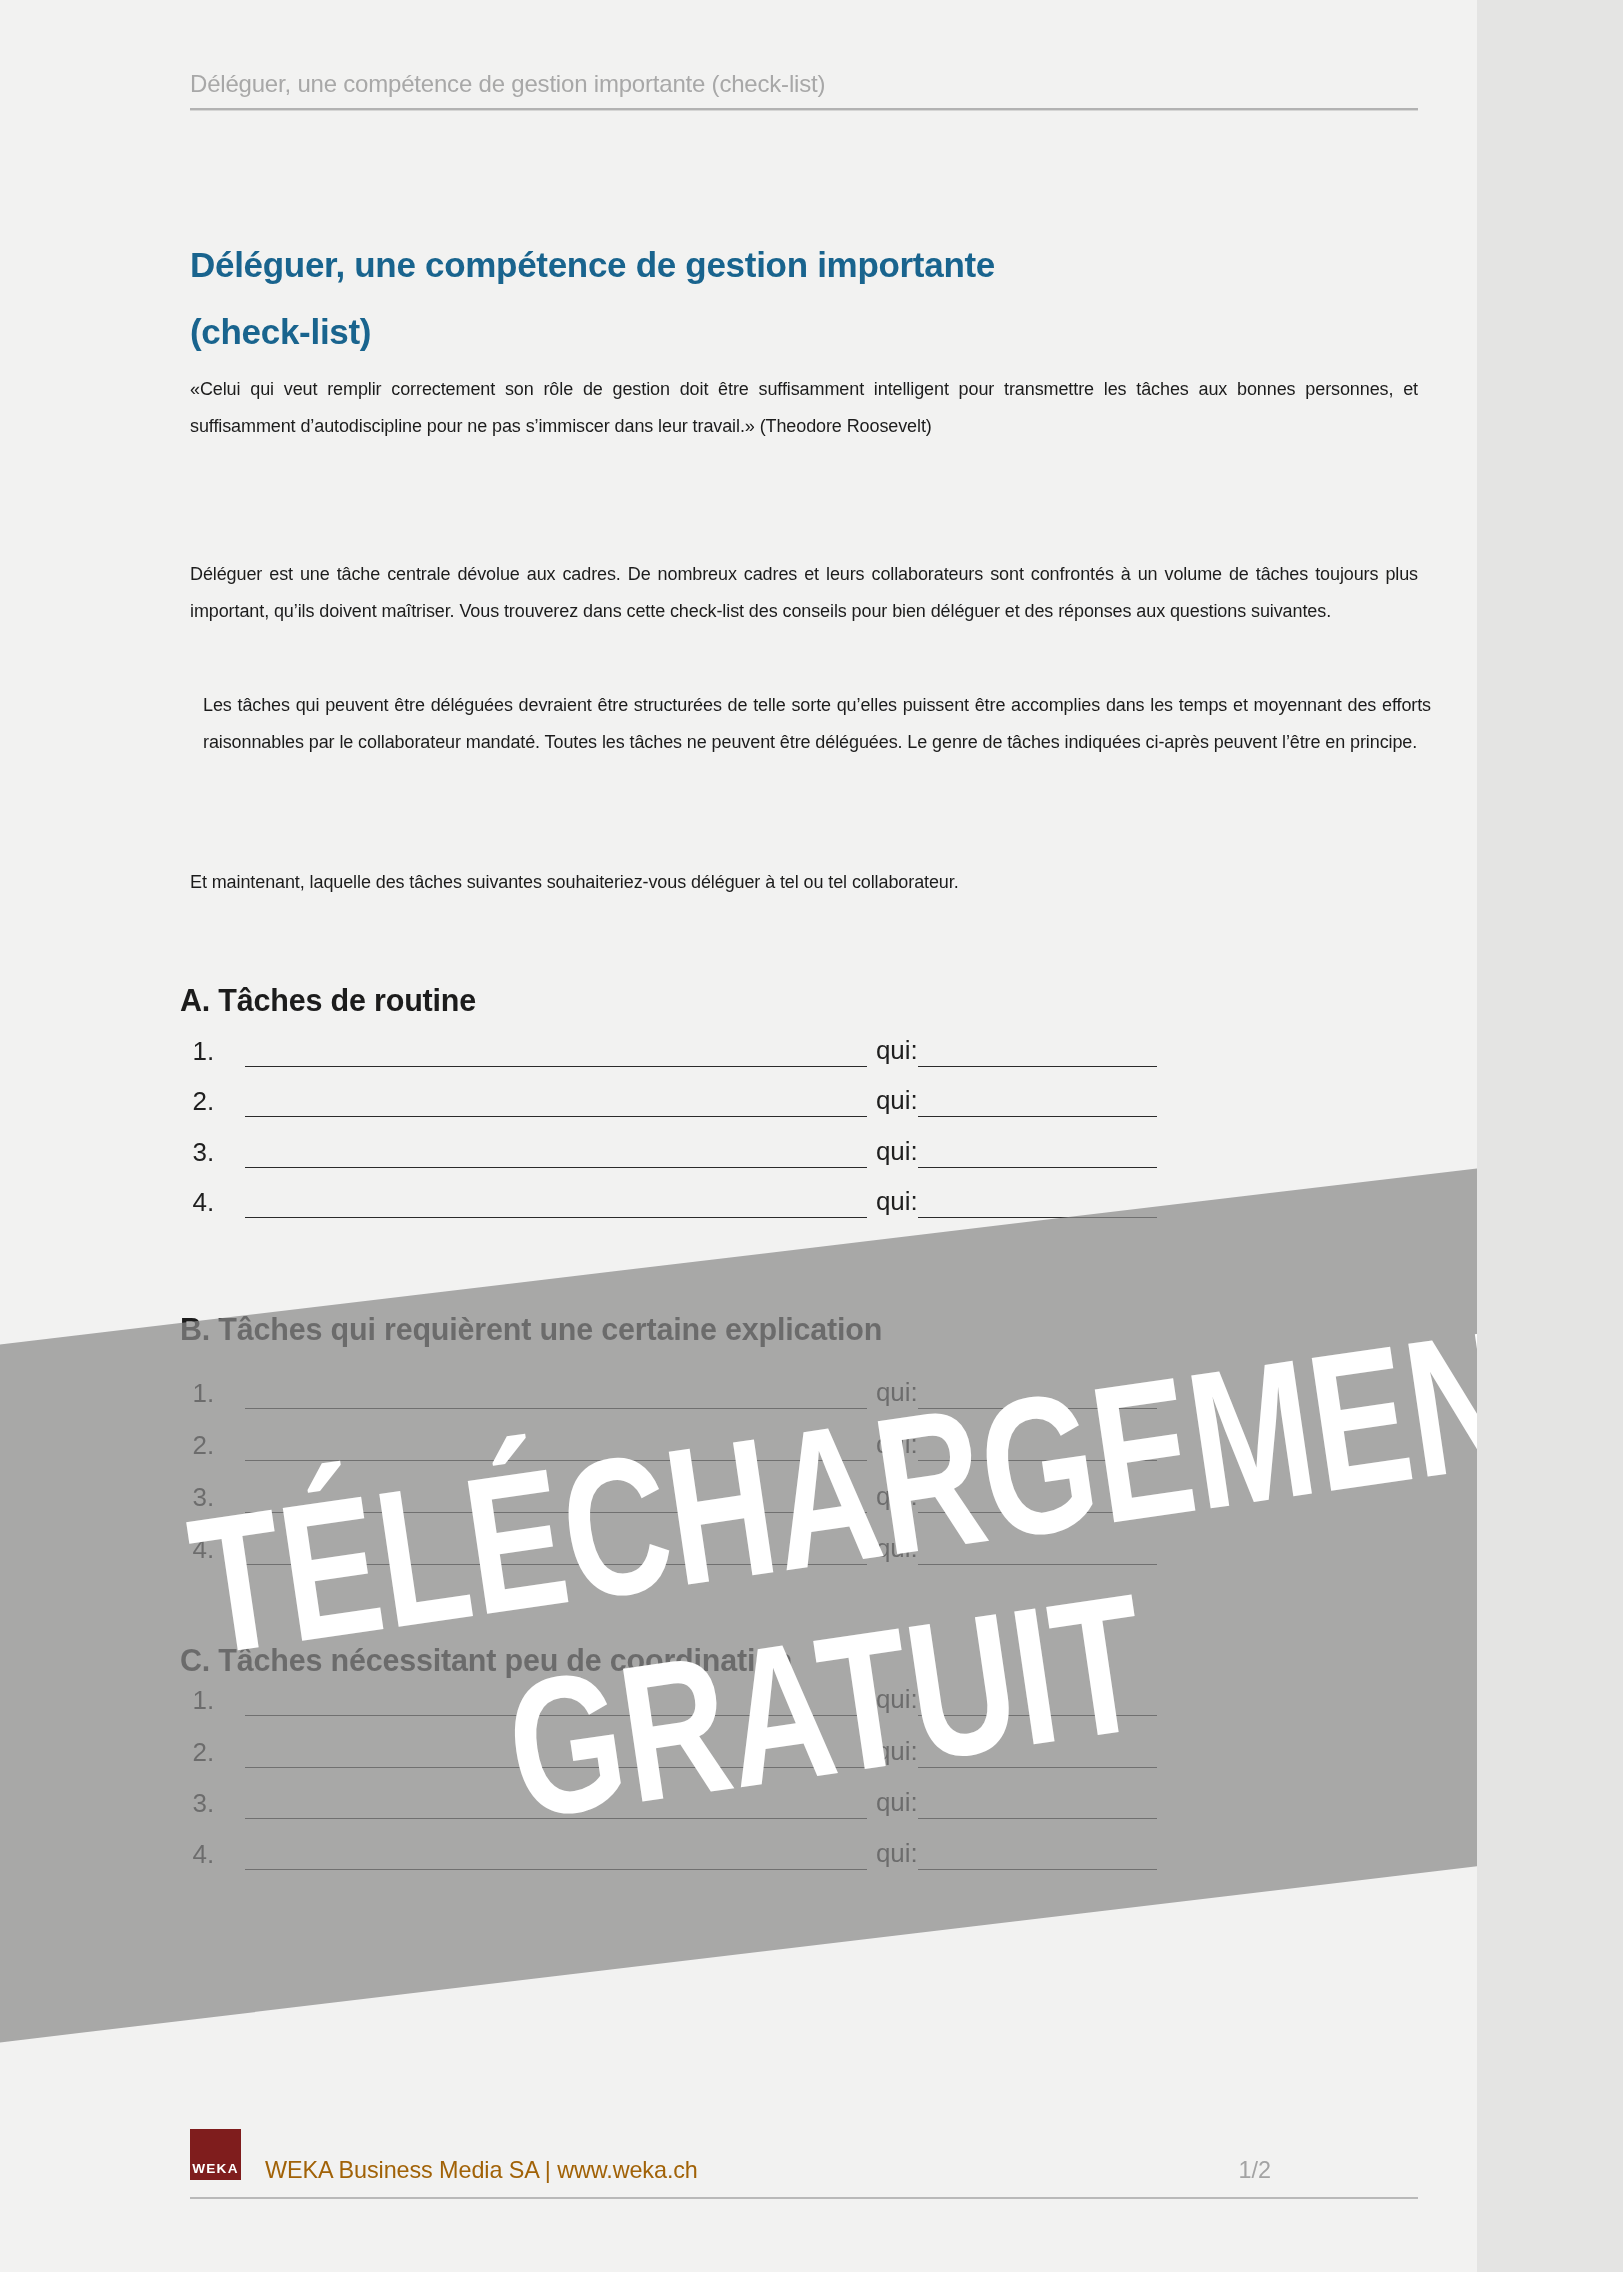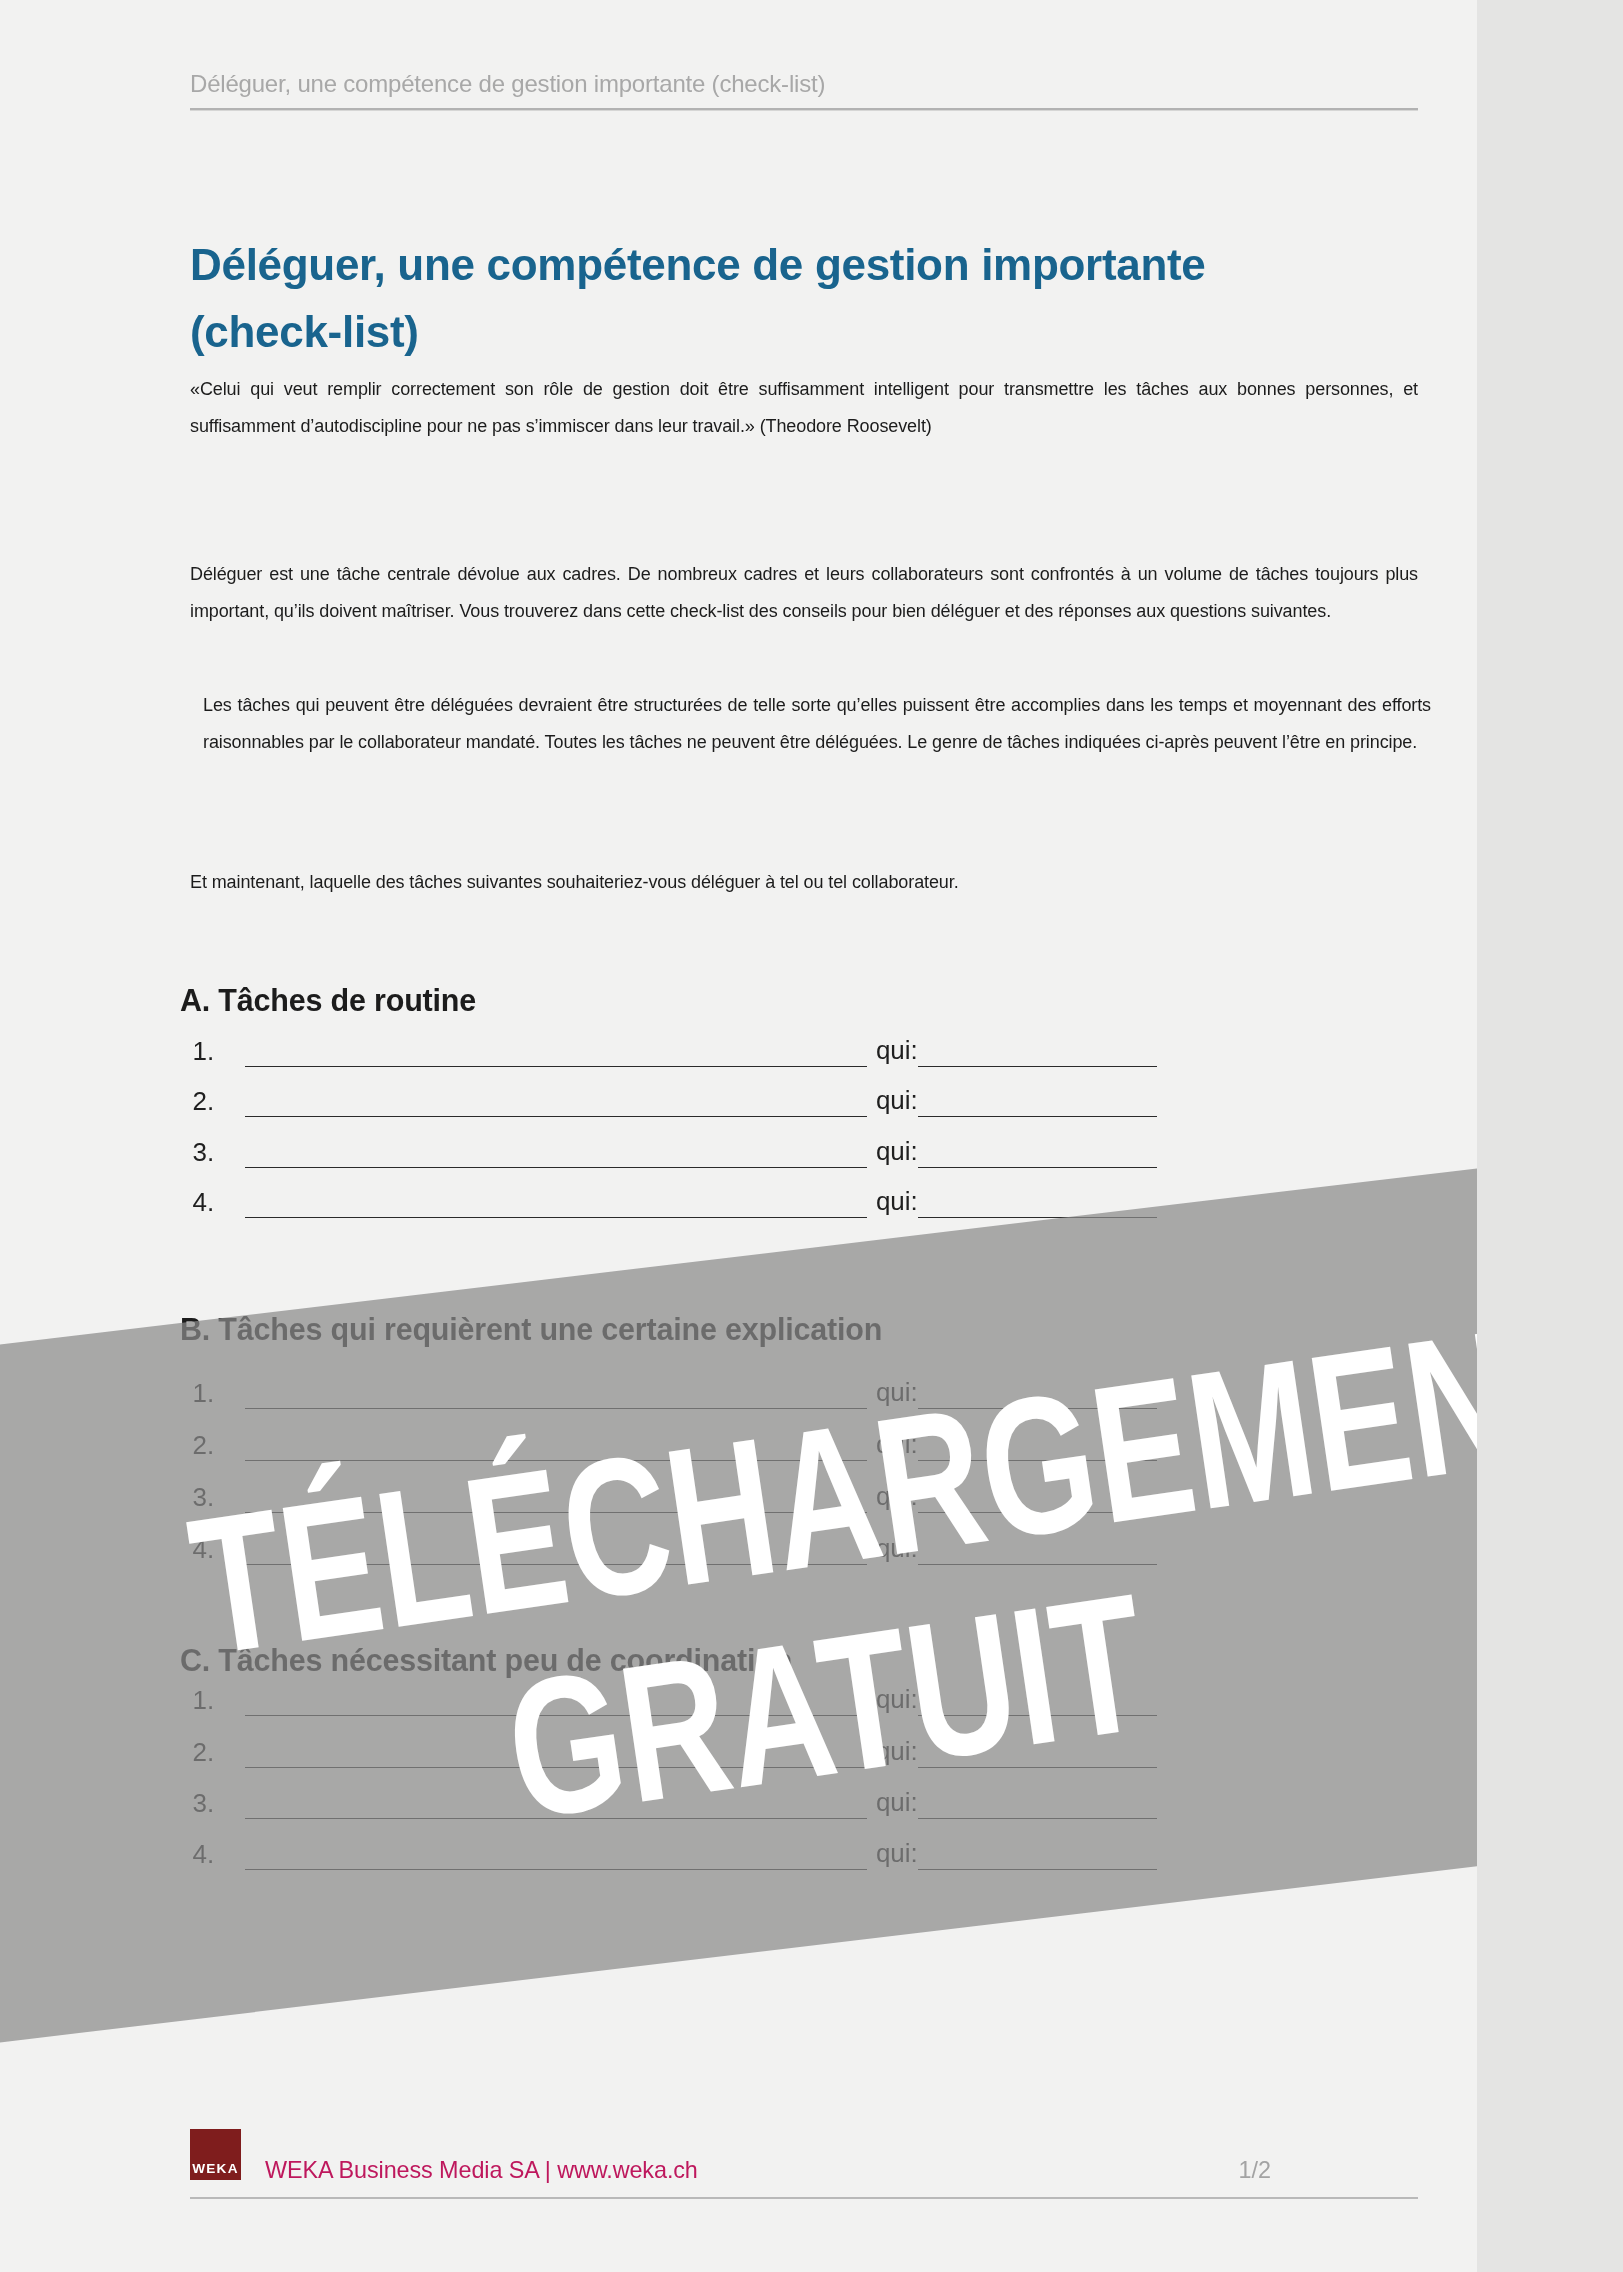--- a/index.html
+++ b/index.html
@@ -16,21 +16,21 @@
     position:absolute;left:190px;top:70px;width:1228px;
     font-size:24px;letter-spacing:-0.2px;color:#a8a8a8;
   }
   .header-rule{
     position:absolute;left:190px;top:108px;width:1228px;height:1.9px;
     background:#b2b2b2;border-bottom:1.3px solid #d6d6d5;
   }
   
   .doc-title{
     position:absolute;left:190px;top:231px;width:1266px;
-    font-size:44px;font-weight:bold;line-height:67px;
+    font-size:35px;font-weight:bold;line-height:67px;
     letter-spacing:-0.3px;color:#19648e;
   }
   .doc-title span{display:block;}
   
   .para{
     position:absolute;left:190px;width:1228px;
     font-size:18px;line-height:37px;letter-spacing:-0.1px;
     text-align:justify;text-align-last:left;color:#1c1c1c;
   }
   .p1{top:371px;}
@@ -69,21 +69,21 @@
   .footer-logo{
     position:absolute;left:190px;top:2129px;width:51px;height:51px;
     background:#7f1d1d;display:flex;align-items:flex-end;justify-content:center;
   }
   .footer-logo .logo-word{
     color:#ffffff;font-size:13.6px;font-weight:bold;letter-spacing:1.3px;
     padding-bottom:4.5px;
   }
   .footer-company{
     position:absolute;left:265px;top:2157px;
-    font-size:23.4px;letter-spacing:-0.1px;color:#be185d;
+    font-size:23.4px;letter-spacing:-0.1px;color:#a16207;
   }
   .footer-page{
     position:absolute;right:206px;top:2157px;
     font-size:23.4px;color:#a3a3a3;
   }
   .footer-rule{
     position:absolute;left:190px;top:2197px;width:1228px;height:1.9px;
     background:#b9b9b9;
   }
 </style>

